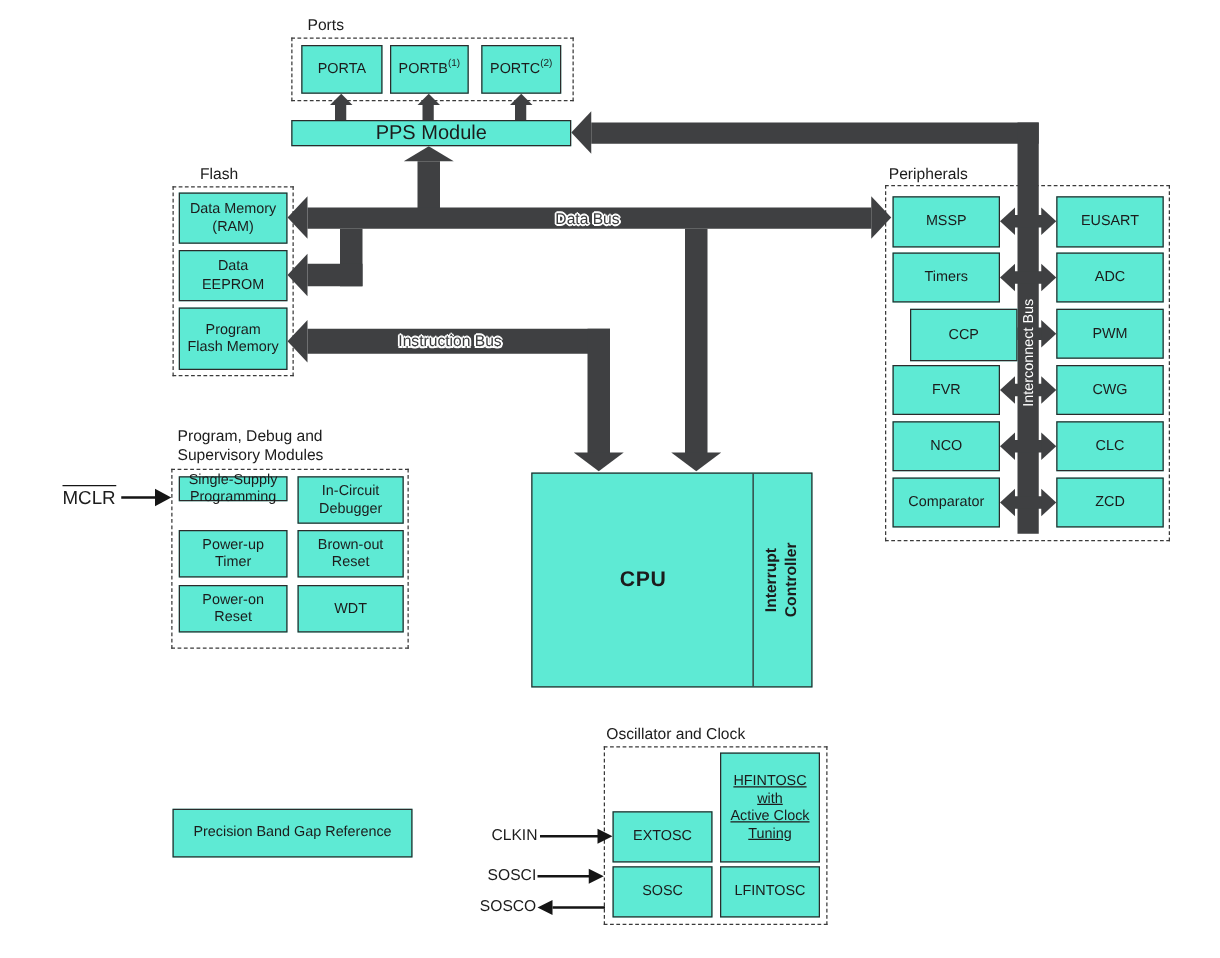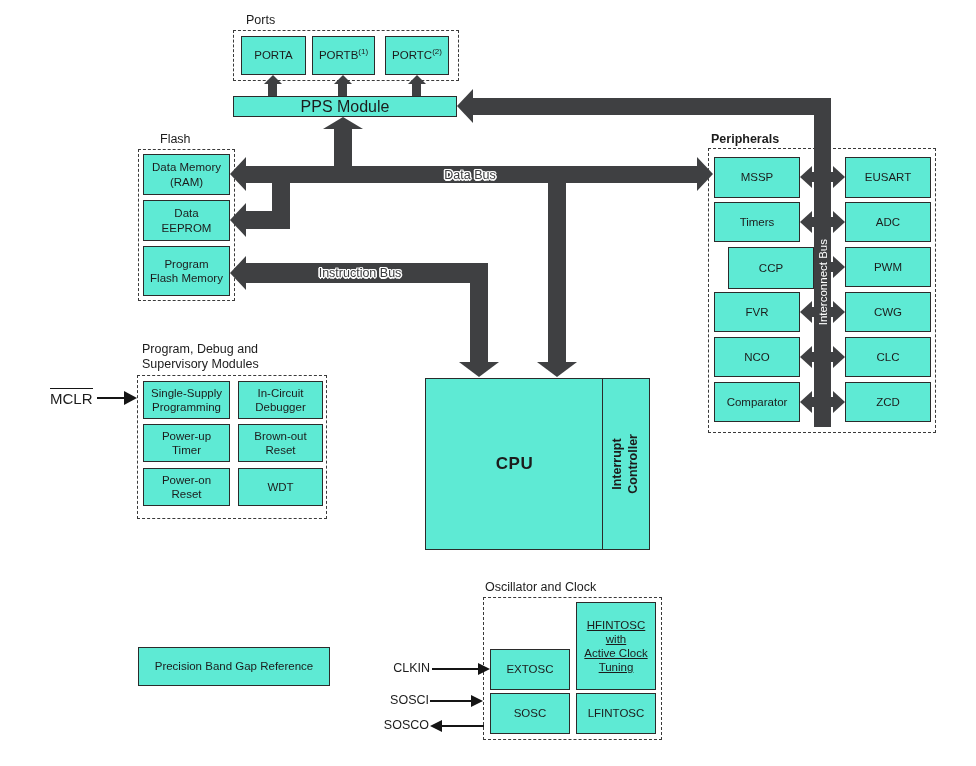--- a/index.html
+++ b/index.html
@@ -126,21 +126,21 @@
   <div class="box" style="left:425px;top:378px;width:225px;height:172px;">
     <div style="position:absolute;left:0;top:0;bottom:0;right:46px;display:flex;align-items:center;justify-content:center;">
       <span class="cpu-label">CPU</span>
     </div>
     <div class="int-panel">
       <span class="vtext int-text">Interrupt
 Controller</span>
     </div>
   </div>
 
-  <div class="sec-title" style="left:711px;top:132px;font-weight:bold;">Peripherals</div>
+  <div class="sec-title" style="left:711px;top:132px;">Peripherals</div>
   <div class="dashed" style="left:708px;top:148px;width:228px;height:285px;"></div>
 
   <div class="bus" style="left:814px;top:98px;width:17px;height:329px;"></div>
   <div class="ic-bus-label" style="left:814px;top:200px;width:17px;height:165px;">
     <span class="vtext">Interconnect Bus</span>
   </div>
 
   <div class="box" style="left:714px;top:157px;width:86px;height:41px;">MSSP</div>
   <div class="box" style="left:845px;top:157px;width:86px;height:41px;">EUSART</div>
   <div class="bus" style="left:810px;top:172px;width:25px;height:10px;"></div>
@@ -173,21 +173,21 @@
 
   <div class="box" style="left:714px;top:382px;width:86px;height:40px;">Comparator</div>
   <div class="box" style="left:845px;top:382px;width:86px;height:40px;">ZCD</div>
   <div class="bus" style="left:810px;top:397px;width:25px;height:10px;"></div>
   <div class="ah ah-l-md" style="left:800px;top:391px;"></div>
   <div class="ah ah-r-md" style="left:833px;top:391px;"></div>
 
   <div class="sec-title" style="left:142px;top:342px;">Program, Debug and
 Supervisory Modules</div>
   <div class="dashed" style="left:137px;top:375px;width:190px;height:144px;"></div>
-  <div class="box" style="left:143px;top:381px;width:87px;height:38px;">Single-Supply
+  <div class="box" style="left:143px;top:381px;width:87px;height:20px;">Single-Supply
 Programming</div>
   <div class="box" style="left:238px;top:381px;width:85px;height:38px;">In-Circuit
 Debugger</div>
   <div class="box" style="left:143px;top:424px;width:87px;height:38px;">Power-up
 Timer</div>
   <div class="box" style="left:238px;top:424px;width:85px;height:38px;">Brown-out
 Reset</div>
   <div class="box" style="left:143px;top:468px;width:87px;height:38px;">Power-on
 Reset</div>
   <div class="box" style="left:238px;top:468px;width:85px;height:38px;">WDT</div>

